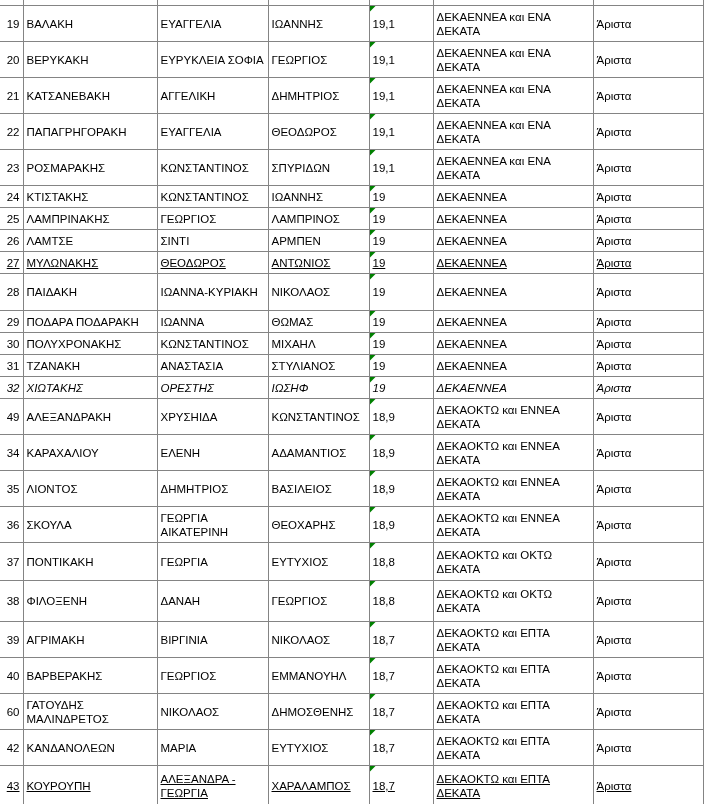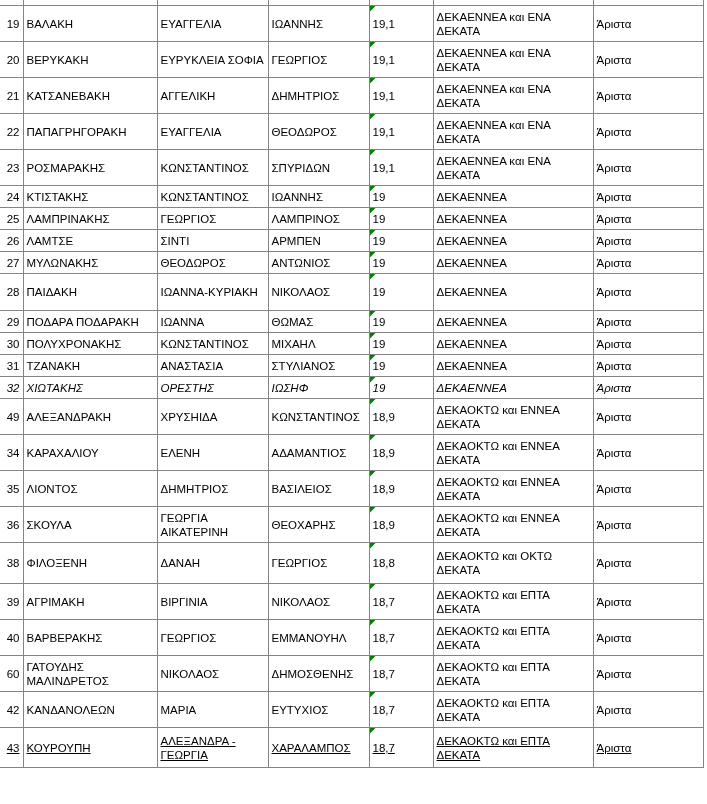--- a/index.html
+++ b/index.html
@@ -147,21 +147,21 @@
         </tr>
         <tr style="height: 22px;">
           <td class="num">26</td>
           <td class="txt">ΛΑΜΤΣΕ</td>
           <td class="txt">ΣΙΝΤΙ</td>
           <td class="txt">ΑΡΜΠΕΝ</td>
           <td class="grade"><span class="tri"></span>19</td>
           <td class="txt">ΔΕΚΑΕΝΝΕΑ</td>
           <td class="txt">Άριστα</td>
         </tr>
-        <tr style="height: 22px;">
+        <tr style="height: 22px; text-decoration: underline;">
           <td class="num">27</td>
           <td class="txt">ΜΥΛΩΝΑΚΗΣ</td>
           <td class="txt">ΘΕΟΔΩΡΟΣ</td>
           <td class="txt">ΑΝΤΩΝΙΟΣ</td>
           <td class="grade"><span class="tri"></span>19</td>
           <td class="txt">ΔΕΚΑΕΝΝΕΑ</td>
           <td class="txt">Άριστα</td>
         </tr>
         <tr style="height: 37px;">
           <td class="num">28</td>
@@ -242,20 +242,30 @@
           <td class="num">36</td>
           <td class="txt">ΣΚΟΥΛΑ</td>
           <td class="txt">ΓΕΩΡΓΙΑ
 ΑΙΚΑΤΕΡΙΝΗ</td>
           <td class="txt">ΘΕΟΧΑΡΗΣ</td>
           <td class="grade"><span class="tri"></span>18,9</td>
           <td class="txt">ΔΕΚΑΟΚΤΩ και ΕΝΝΕΑ
 ΔΕΚΑΤΑ</td>
           <td class="txt">Άριστα</td>
         </tr>
+        <tr style="height: 38px;">
+          <td class="num">37</td>
+          <td class="txt">ΠΟΝΤΙΚΑΚΗ</td>
+          <td class="txt">ΓΕΩΡΓΙΑ</td>
+          <td class="txt">ΕΥΤΥΧΙΟΣ</td>
+          <td class="grade"><span class="tri"></span>18,8</td>
+          <td class="txt">ΔΕΚΑΟΚΤΩ και ΟΚΤΩ
+ΔΕΚΑΤΑ</td>
+          <td class="txt">Άριστα</td>
+        </tr>
         <tr style="height: 41px;">
           <td class="num">38</td>
           <td class="txt">ΦΙΛΟΞΕΝΗ</td>
           <td class="txt">ΔΑΝΑΗ</td>
           <td class="txt">ΓΕΩΡΓΙΟΣ</td>
           <td class="grade"><span class="tri"></span>18,8</td>
           <td class="txt">ΔΕΚΑΟΚΤΩ και ΟΚΤΩ
 ΔΕΚΑΤΑ</td>
           <td class="txt">Άριστα</td>
         </tr>

